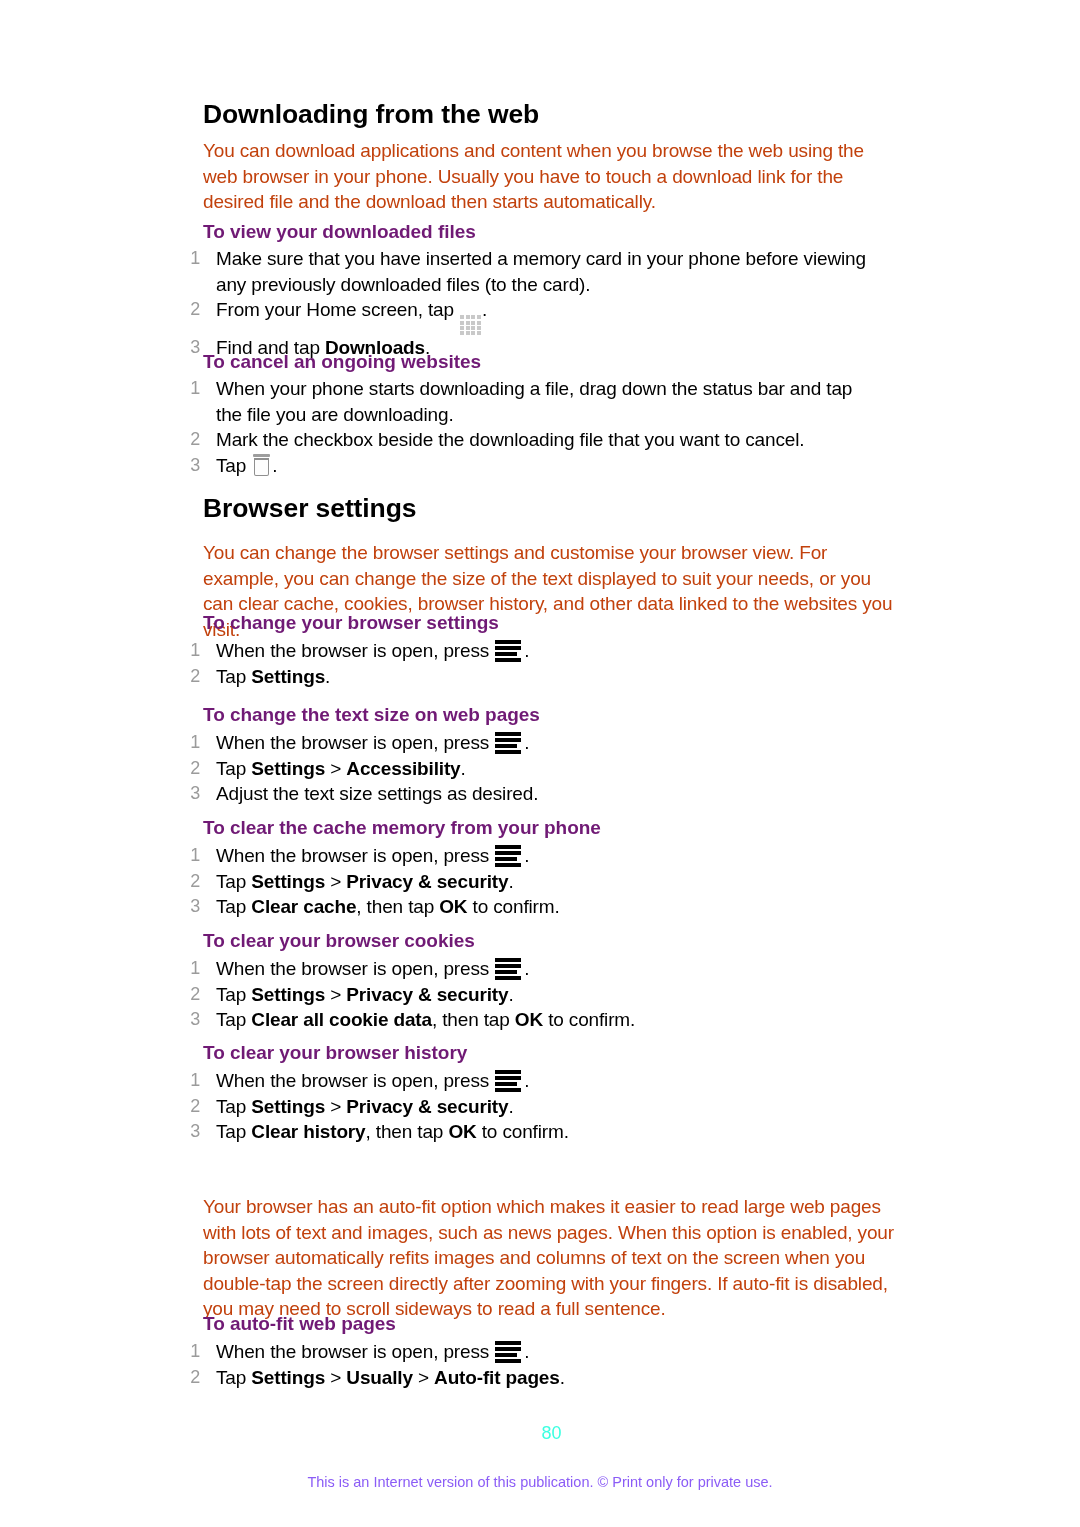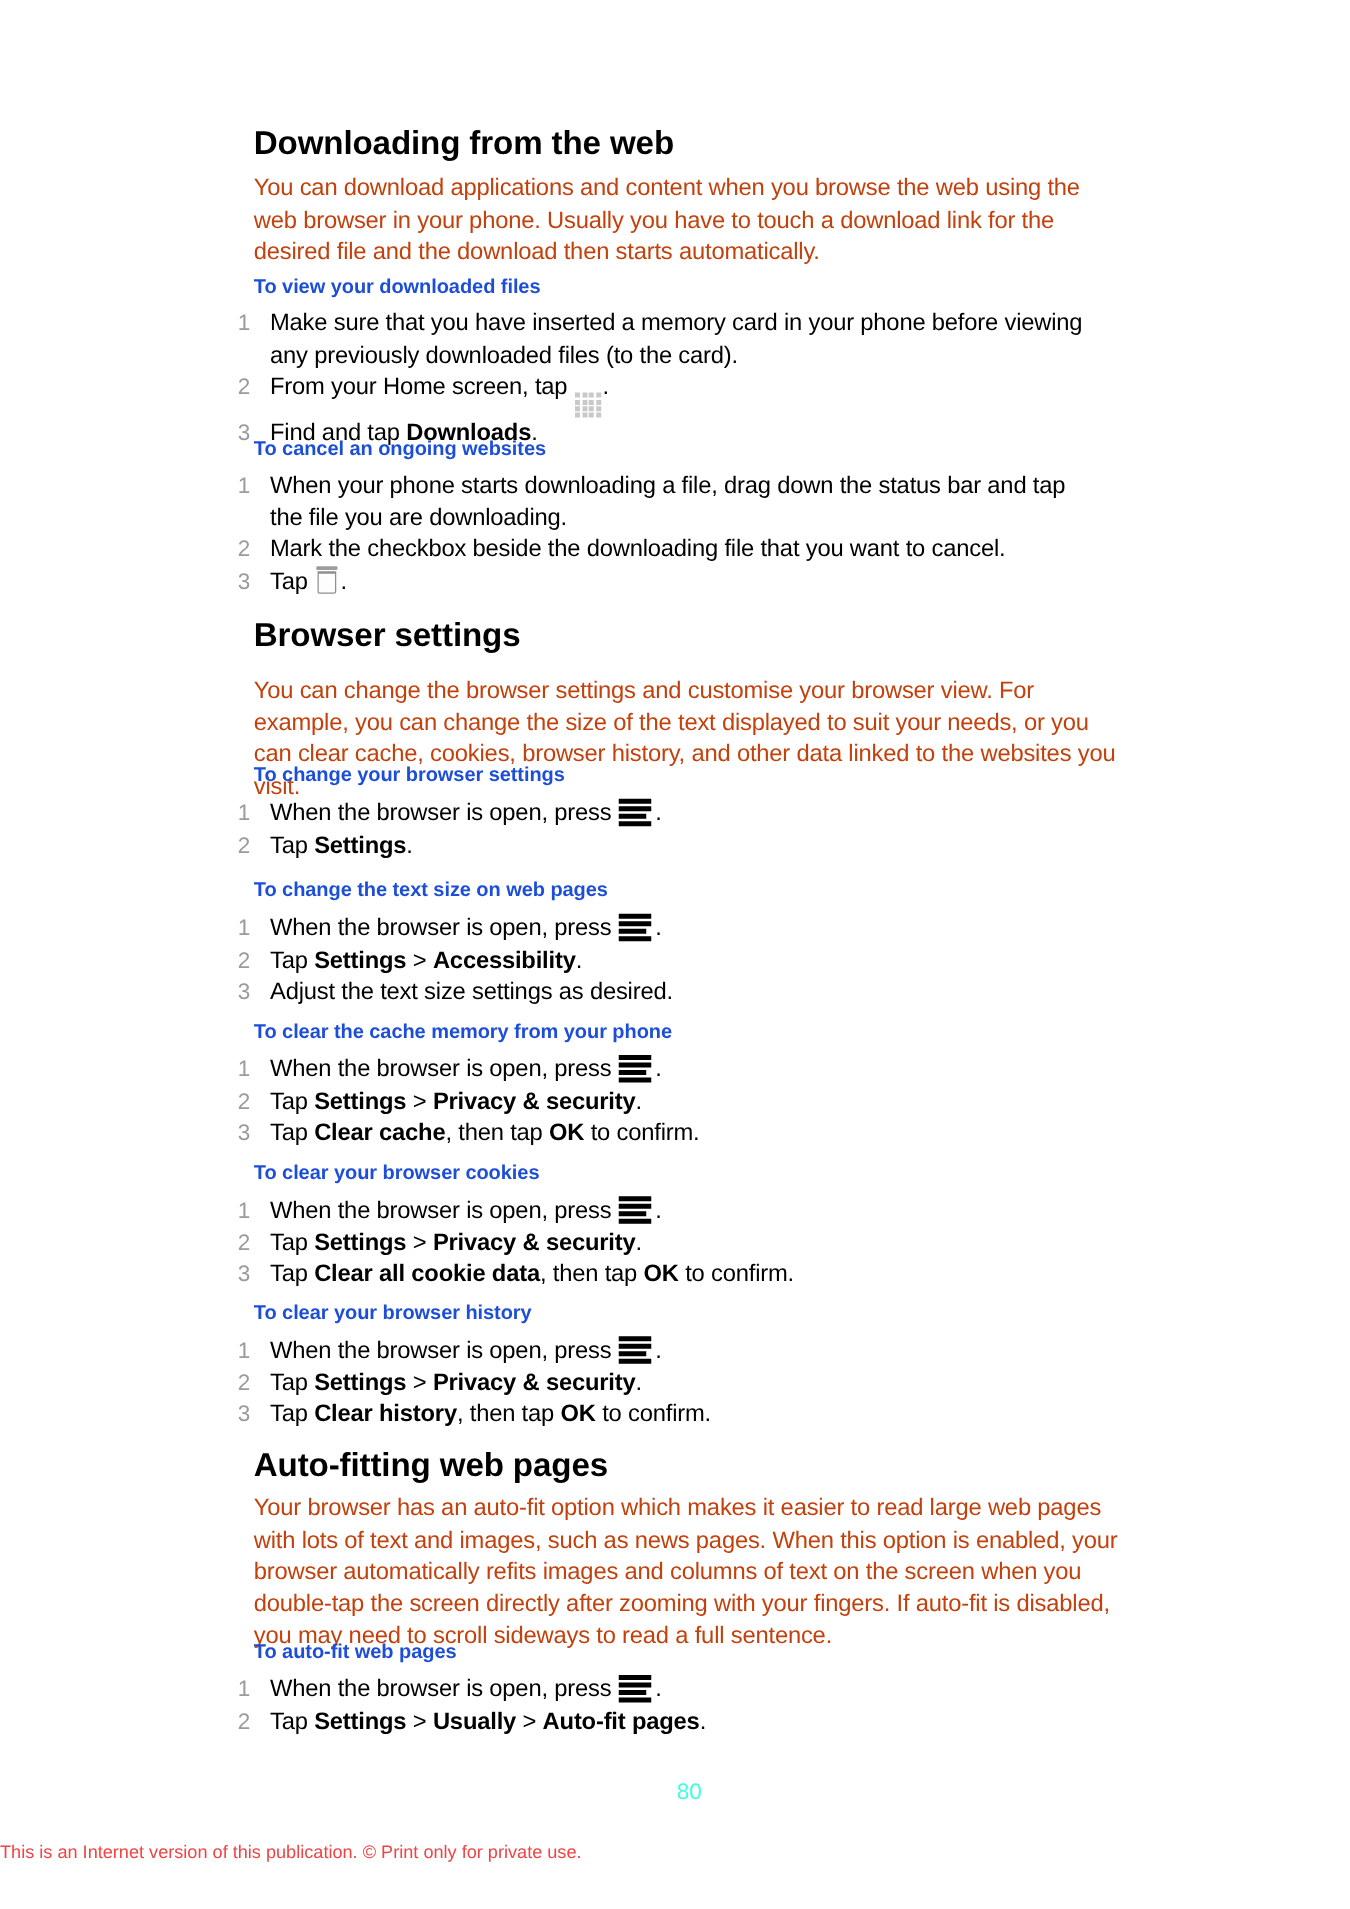--- a/index.html
+++ b/index.html
@@ -28,23 +28,23 @@
   .h1 {
     font-size: 26.5px;
     font-weight: bold;
     color: #000;
     letter-spacing: -0.1px;
     margin: 0;
     padding: 0;
   }
 
   .subhead {
-    font-size: 16px;
+    font-size: 19px;
     font-weight: bold;
-    color: #1d4ed8;
+    color: #701a75;
     letter-spacing: -0.05px;
     margin: 0;
   }
 
   .body-para {
     font-size: 19px;
     line-height: 25.6px;
     color: #c2410c;
     margin: 0;
     letter-spacing: -0.15px;
@@ -143,21 +143,22 @@
   }
 
   
   .page-number {
     text-align: center;
     color: #3cffe1;
     font-size: 18px;
     font-weight: normal;
   }
   .footer-note {
-    color: #ef4444;
+    text-align: center;
+    color: #8b5cf6;
     font-size: 14.5px;
   }
 
   
   .pos { position: absolute; }
 </style>
 </head>
 <body>
 
 <div class="page">
@@ -230,21 +231,20 @@
       <li><span class="num">3</span>Tap <b>Clear all cookie data</b>, then tap <b>OK</b> to confirm.</li>
     </ol>
 
   <h2 class="subhead pos" style="left:203px; top:1042px;">To clear your browser history</h2>
   <ol class="steps pos" style="left:178px; top:1068px; width:700px;">
       <li><span class="num">1</span>When the browser is open, press <span class="icon-inline icon-menu"><i></i><i></i><i></i><i></i></span>.</li>
       <li><span class="num">2</span>Tap <b>Settings</b> &gt; <b>Privacy &amp; security</b>.</li>
       <li><span class="num">3</span>Tap <b>Clear history</b>, then tap <b>OK</b> to confirm.</li>
     </ol>
 
-  <h1 class="h1 pos" style="left:203px; top:1157px;">Auto-fitting web pages</h1>
 
   <p class="body-para pos" style="left:203px; top:1194px; width:700px;">Your browser has an auto-fit option which makes it easier to read large web pages with lots of text and images, such as news pages. When this option is enabled, your browser automatically refits images and columns of text on the screen when you double-tap the screen directly after zooming with your fingers. If auto-fit is disabled, you may need to scroll sideways to read a full sentence.</p>
 
   <h2 class="subhead pos" style="left:203px; top:1313px;">To auto-fit web pages</h2>
   <ol class="steps pos" style="left:178px; top:1339px; width:700px;">
       <li><span class="num">1</span>When the browser is open, press <span class="icon-inline icon-menu"><i></i><i></i><i></i><i></i></span>.</li>
       <li><span class="num">2</span>Tap <b>Settings</b> &gt; <b>Usually</b> &gt; <b>Auto-fit pages</b>.</li>
     </ol>
 
   <div class="page-number pos" style="left:0; top:1423px; width:1080px;padding-left:23px;">80</div>

